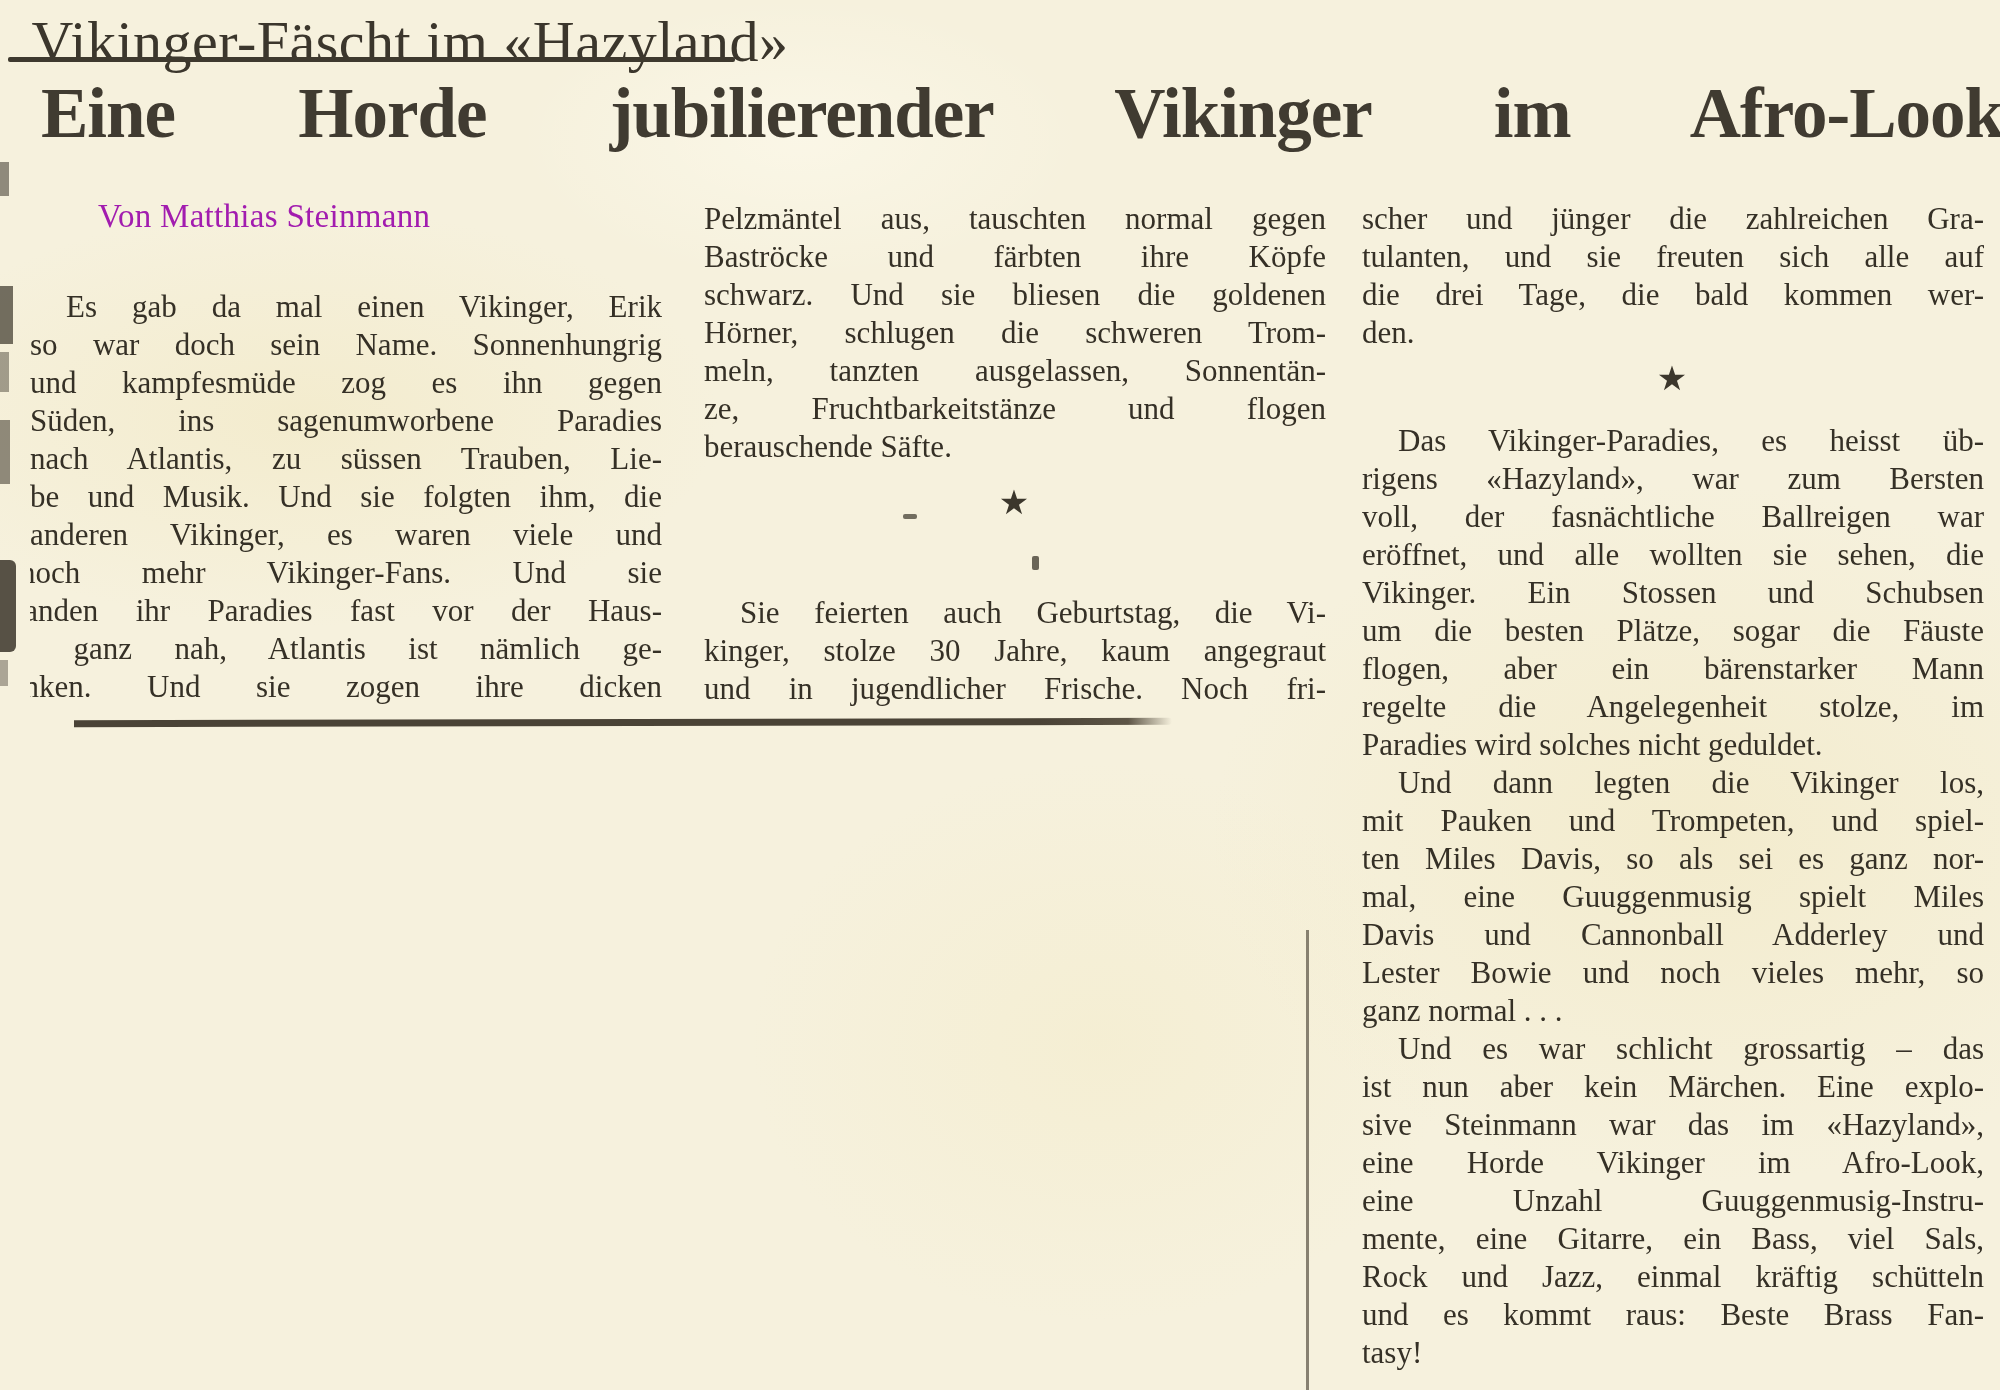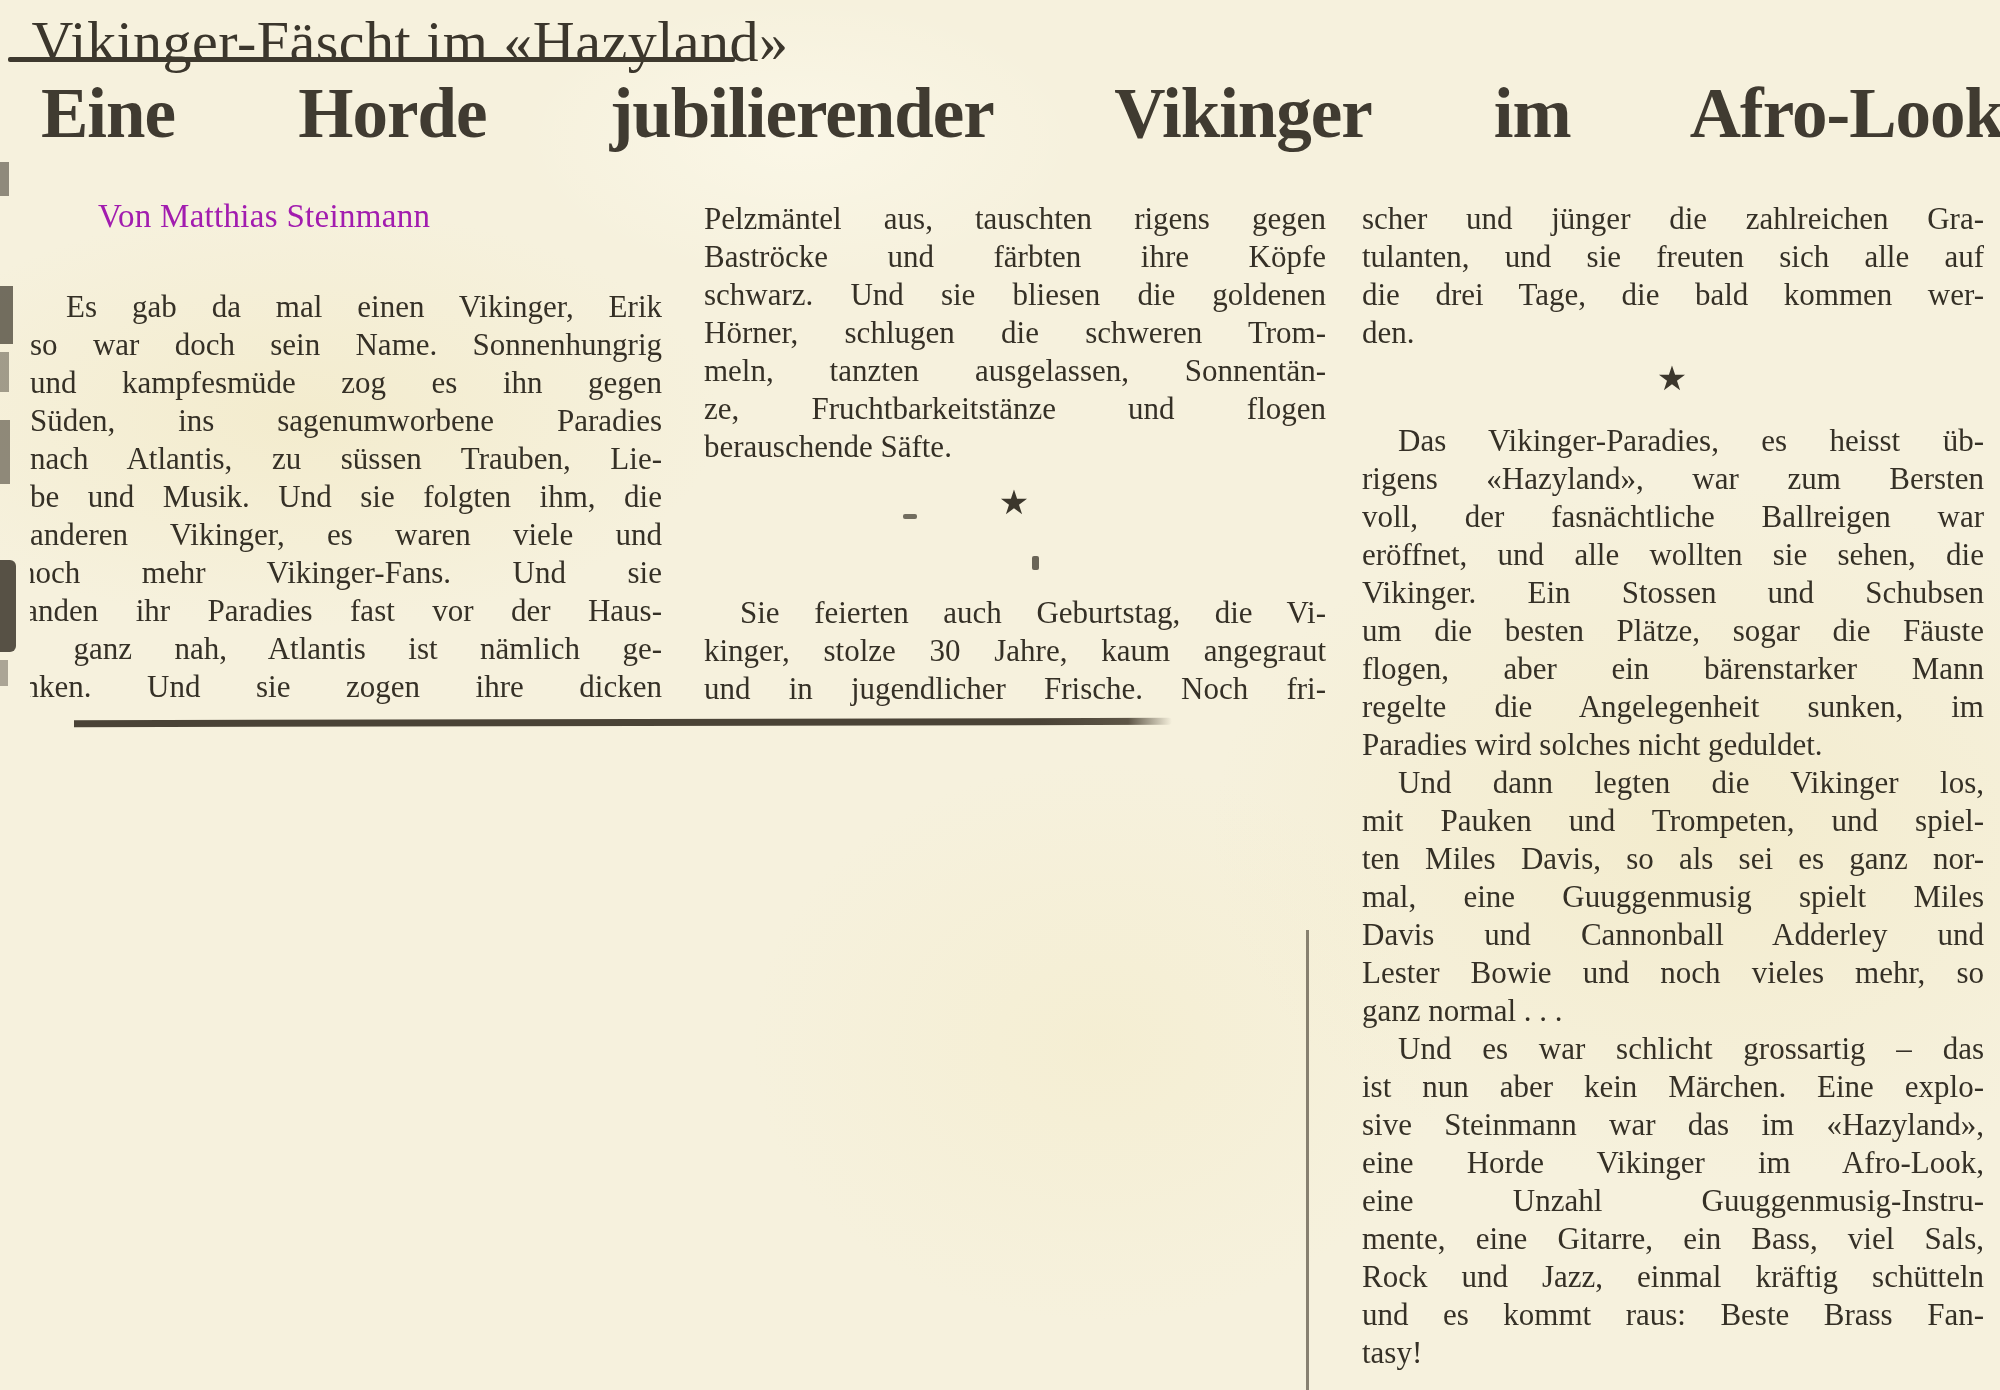--- a/index.html
+++ b/index.html
@@ -86,21 +86,21 @@
     <div class="line">Süden, ins sagenumworbene Paradies</div>
     <div class="line">nach Atlantis, zu süssen Trauben, Lie-</div>
     <div class="line">be und Musik. Und sie folgten ihm, die</div>
     <div class="line">anderen Vikinger, es waren viele und</div>
     <div class="line" style="width: calc(100% + 10px); margin-left: -10px;">noch mehr Vikinger-Fans. Und sie</div>
     <div class="line" style="width: calc(100% + 16px); margin-left: -16px;">fanden ihr Paradies fast vor der Haus-</div>
     <div class="line" style="width: calc(100% + 40px); margin-left: -40px;">tür, ganz nah, Atlantis ist nämlich ge-</div>
     <div class="line" style="width: calc(100% + 34px); margin-left: -34px;">sunken. Und sie zogen ihre dicken</div>
   </div>
 <div class="col col-2">
-    <div class="line">Pelzmäntel aus, tauschten rigens gegen</div>
+    <div class="line">Pelzmäntel aus, tauschten normal gegen</div>
     <div class="line">Baströcke und färbten ihre Köpfe</div>
     <div class="line">schwarz. Und sie bliesen die goldenen</div>
     <div class="line">Hörner, schlugen die schweren Trom-</div>
     <div class="line">meln, tanzten ausgelassen, Sonnentän-</div>
     <div class="line">ze, Fruchtbarkeitstänze und flogen</div>
     <div class="line last">berauschende Säfte.</div>
     <div class="star-sep s-col2">★</div>
     <div class="line pstart">Sie feierten auch Geburtstag, die Vi-</div>
     <div class="line">kinger, stolze 30 Jahre, kaum angegraut</div>
     <div class="line">und in jugendlicher Frische. Noch fri-</div>
@@ -111,21 +111,21 @@
     <div class="line">die drei Tage, die bald kommen wer-</div>
     <div class="line last">den.</div>
     <div class="star-sep s-col3">★</div>
     <div class="line pstart">Das Vikinger-Paradies, es heisst üb-</div>
     <div class="line">rigens «Hazyland», war zum Bersten</div>
     <div class="line">voll, der fasnächtliche Ballreigen war</div>
     <div class="line">eröffnet, und alle wollten sie sehen, die</div>
     <div class="line">Vikinger. Ein Stossen und Schubsen</div>
     <div class="line">um die besten Plätze, sogar die Fäuste</div>
     <div class="line">flogen, aber ein bärenstarker Mann</div>
-    <div class="line">regelte die Angelegenheit sunken, im</div>
+    <div class="line">regelte die Angelegenheit stolze, im</div>
     <div class="line last">Paradies wird solches nicht geduldet.</div>
     <div class="line pstart">Und dann legten die Vikinger los,</div>
     <div class="line">mit Pauken und Trompeten, und spiel-</div>
     <div class="line">ten Miles Davis, so als sei es ganz nor-</div>
     <div class="line">mal, eine Guuggenmusig spielt Miles</div>
     <div class="line">Davis und Cannonball Adderley und</div>
     <div class="line">Lester Bowie und noch vieles mehr, so</div>
     <div class="line last">ganz normal . . .</div>
     <div class="line pstart">Und es war schlicht grossartig – das</div>
     <div class="line">ist nun aber kein Märchen. Eine explo-</div>

